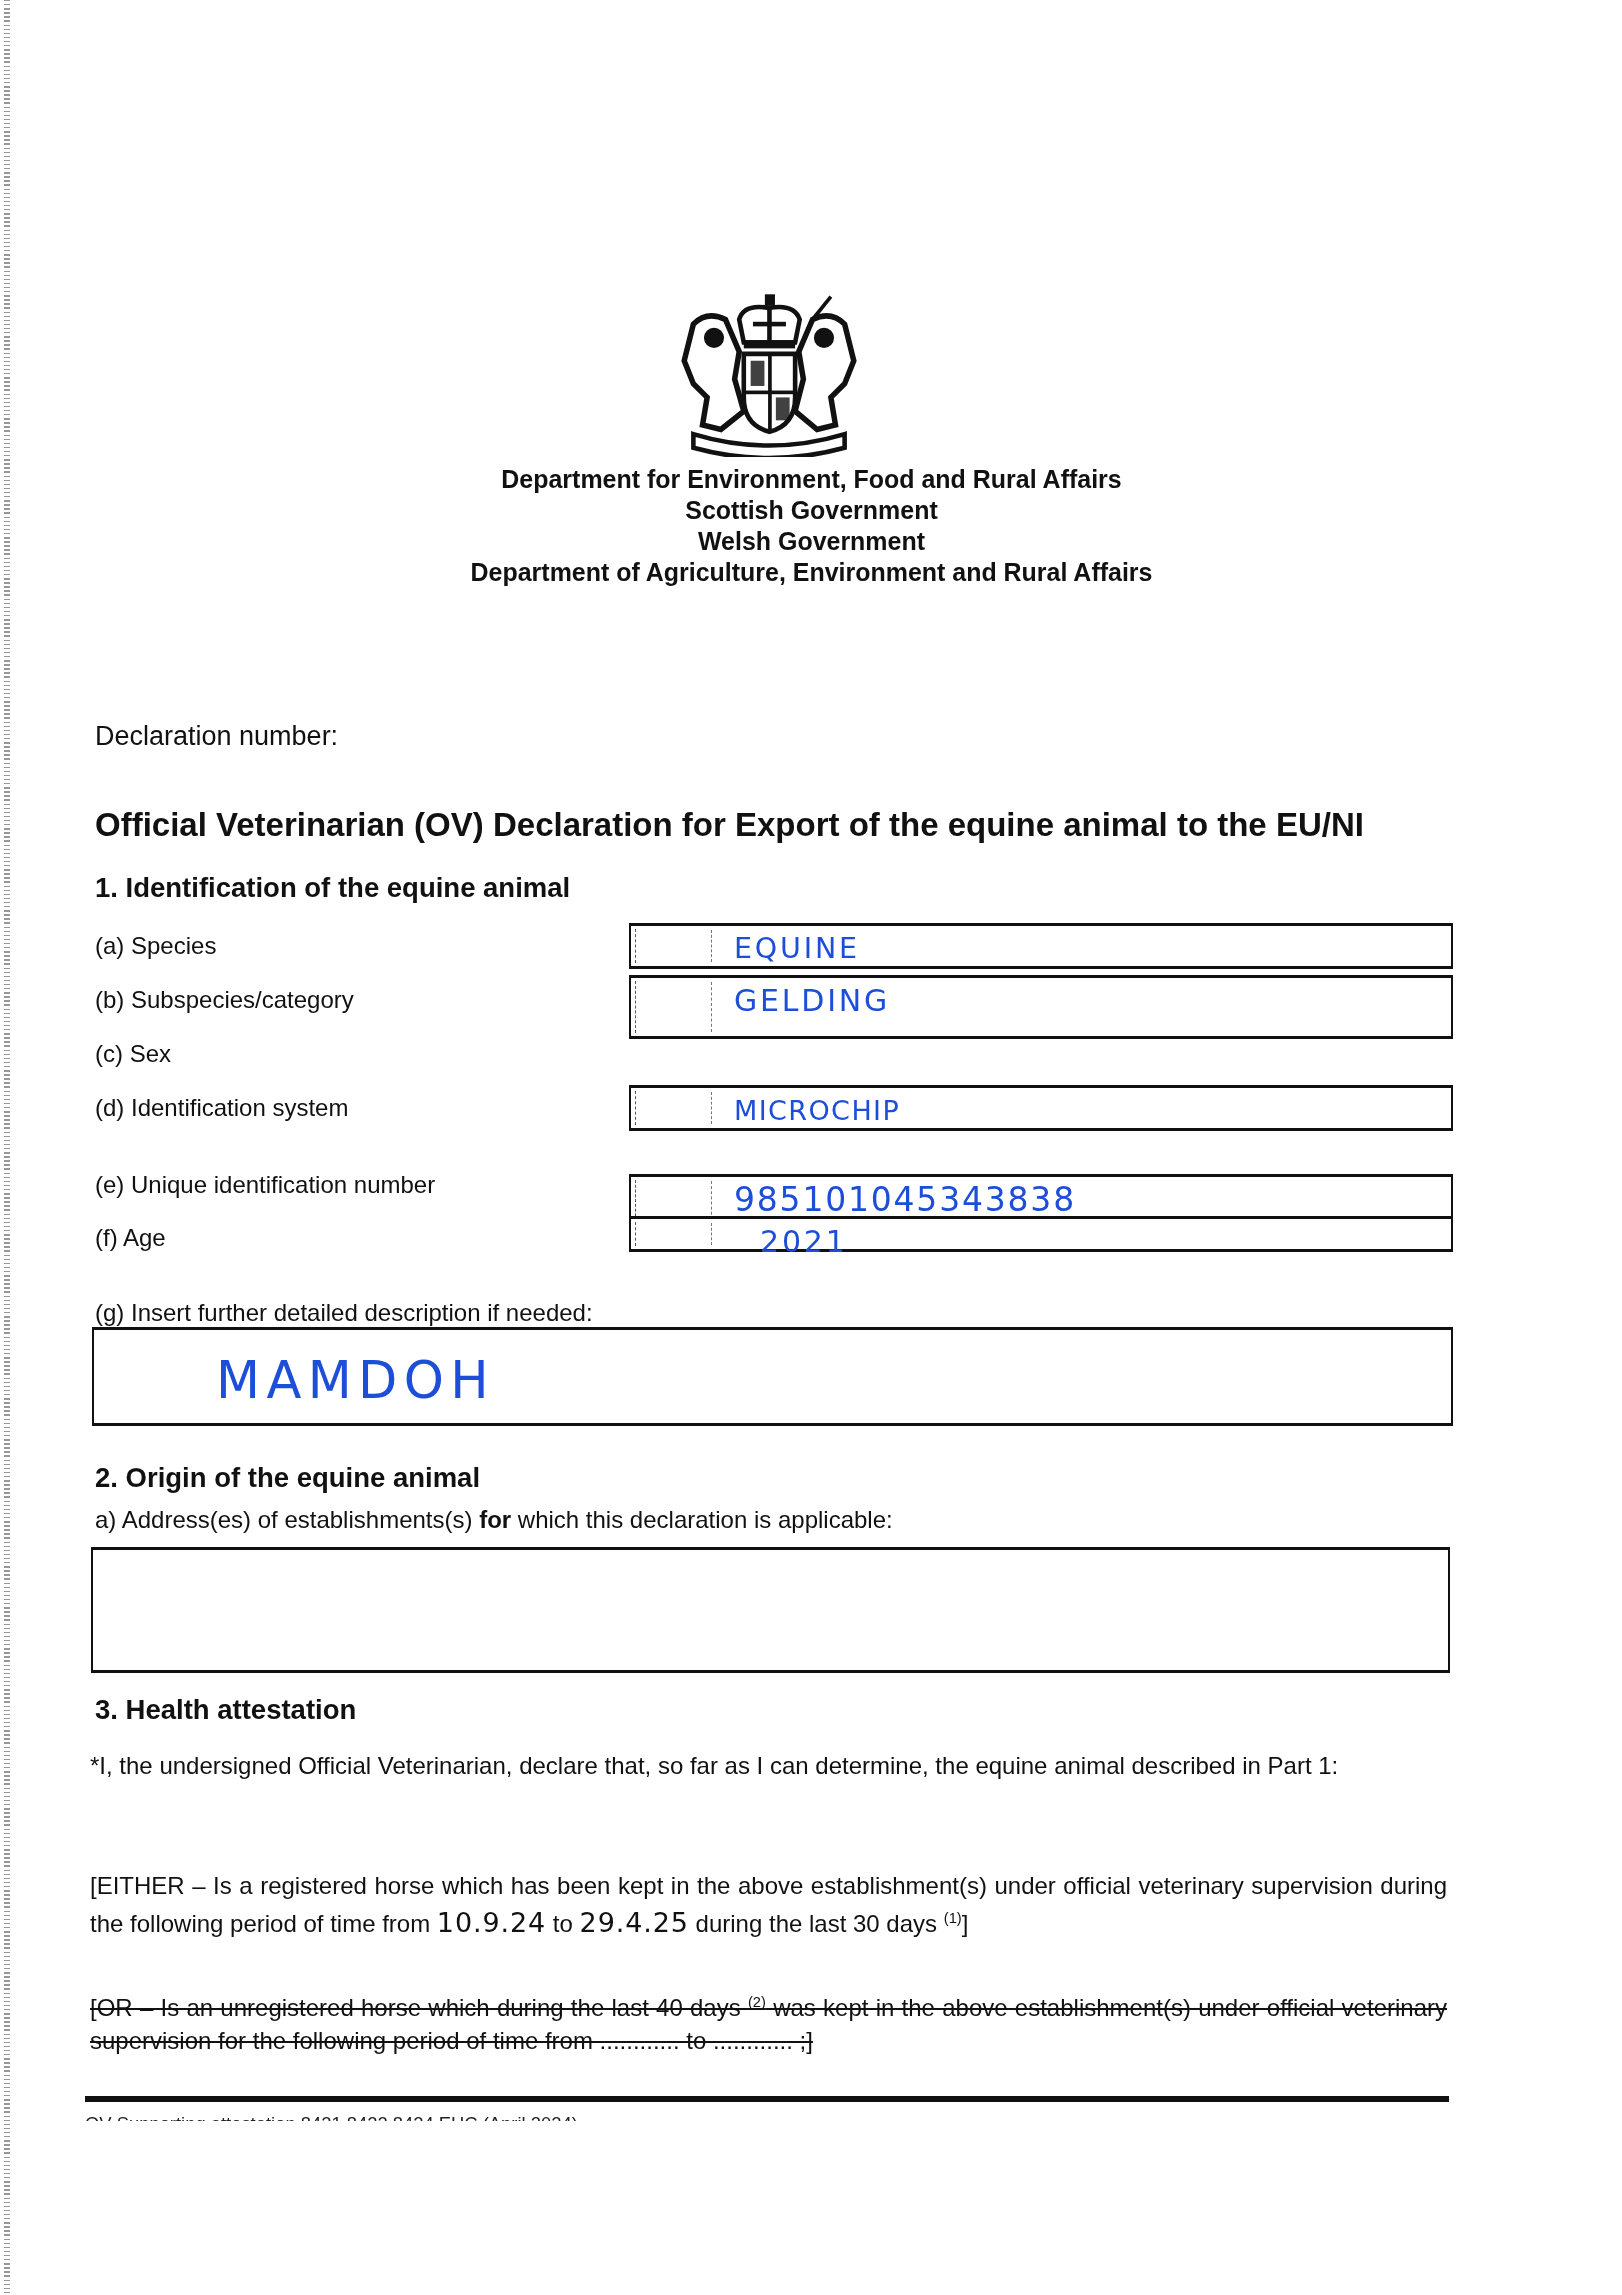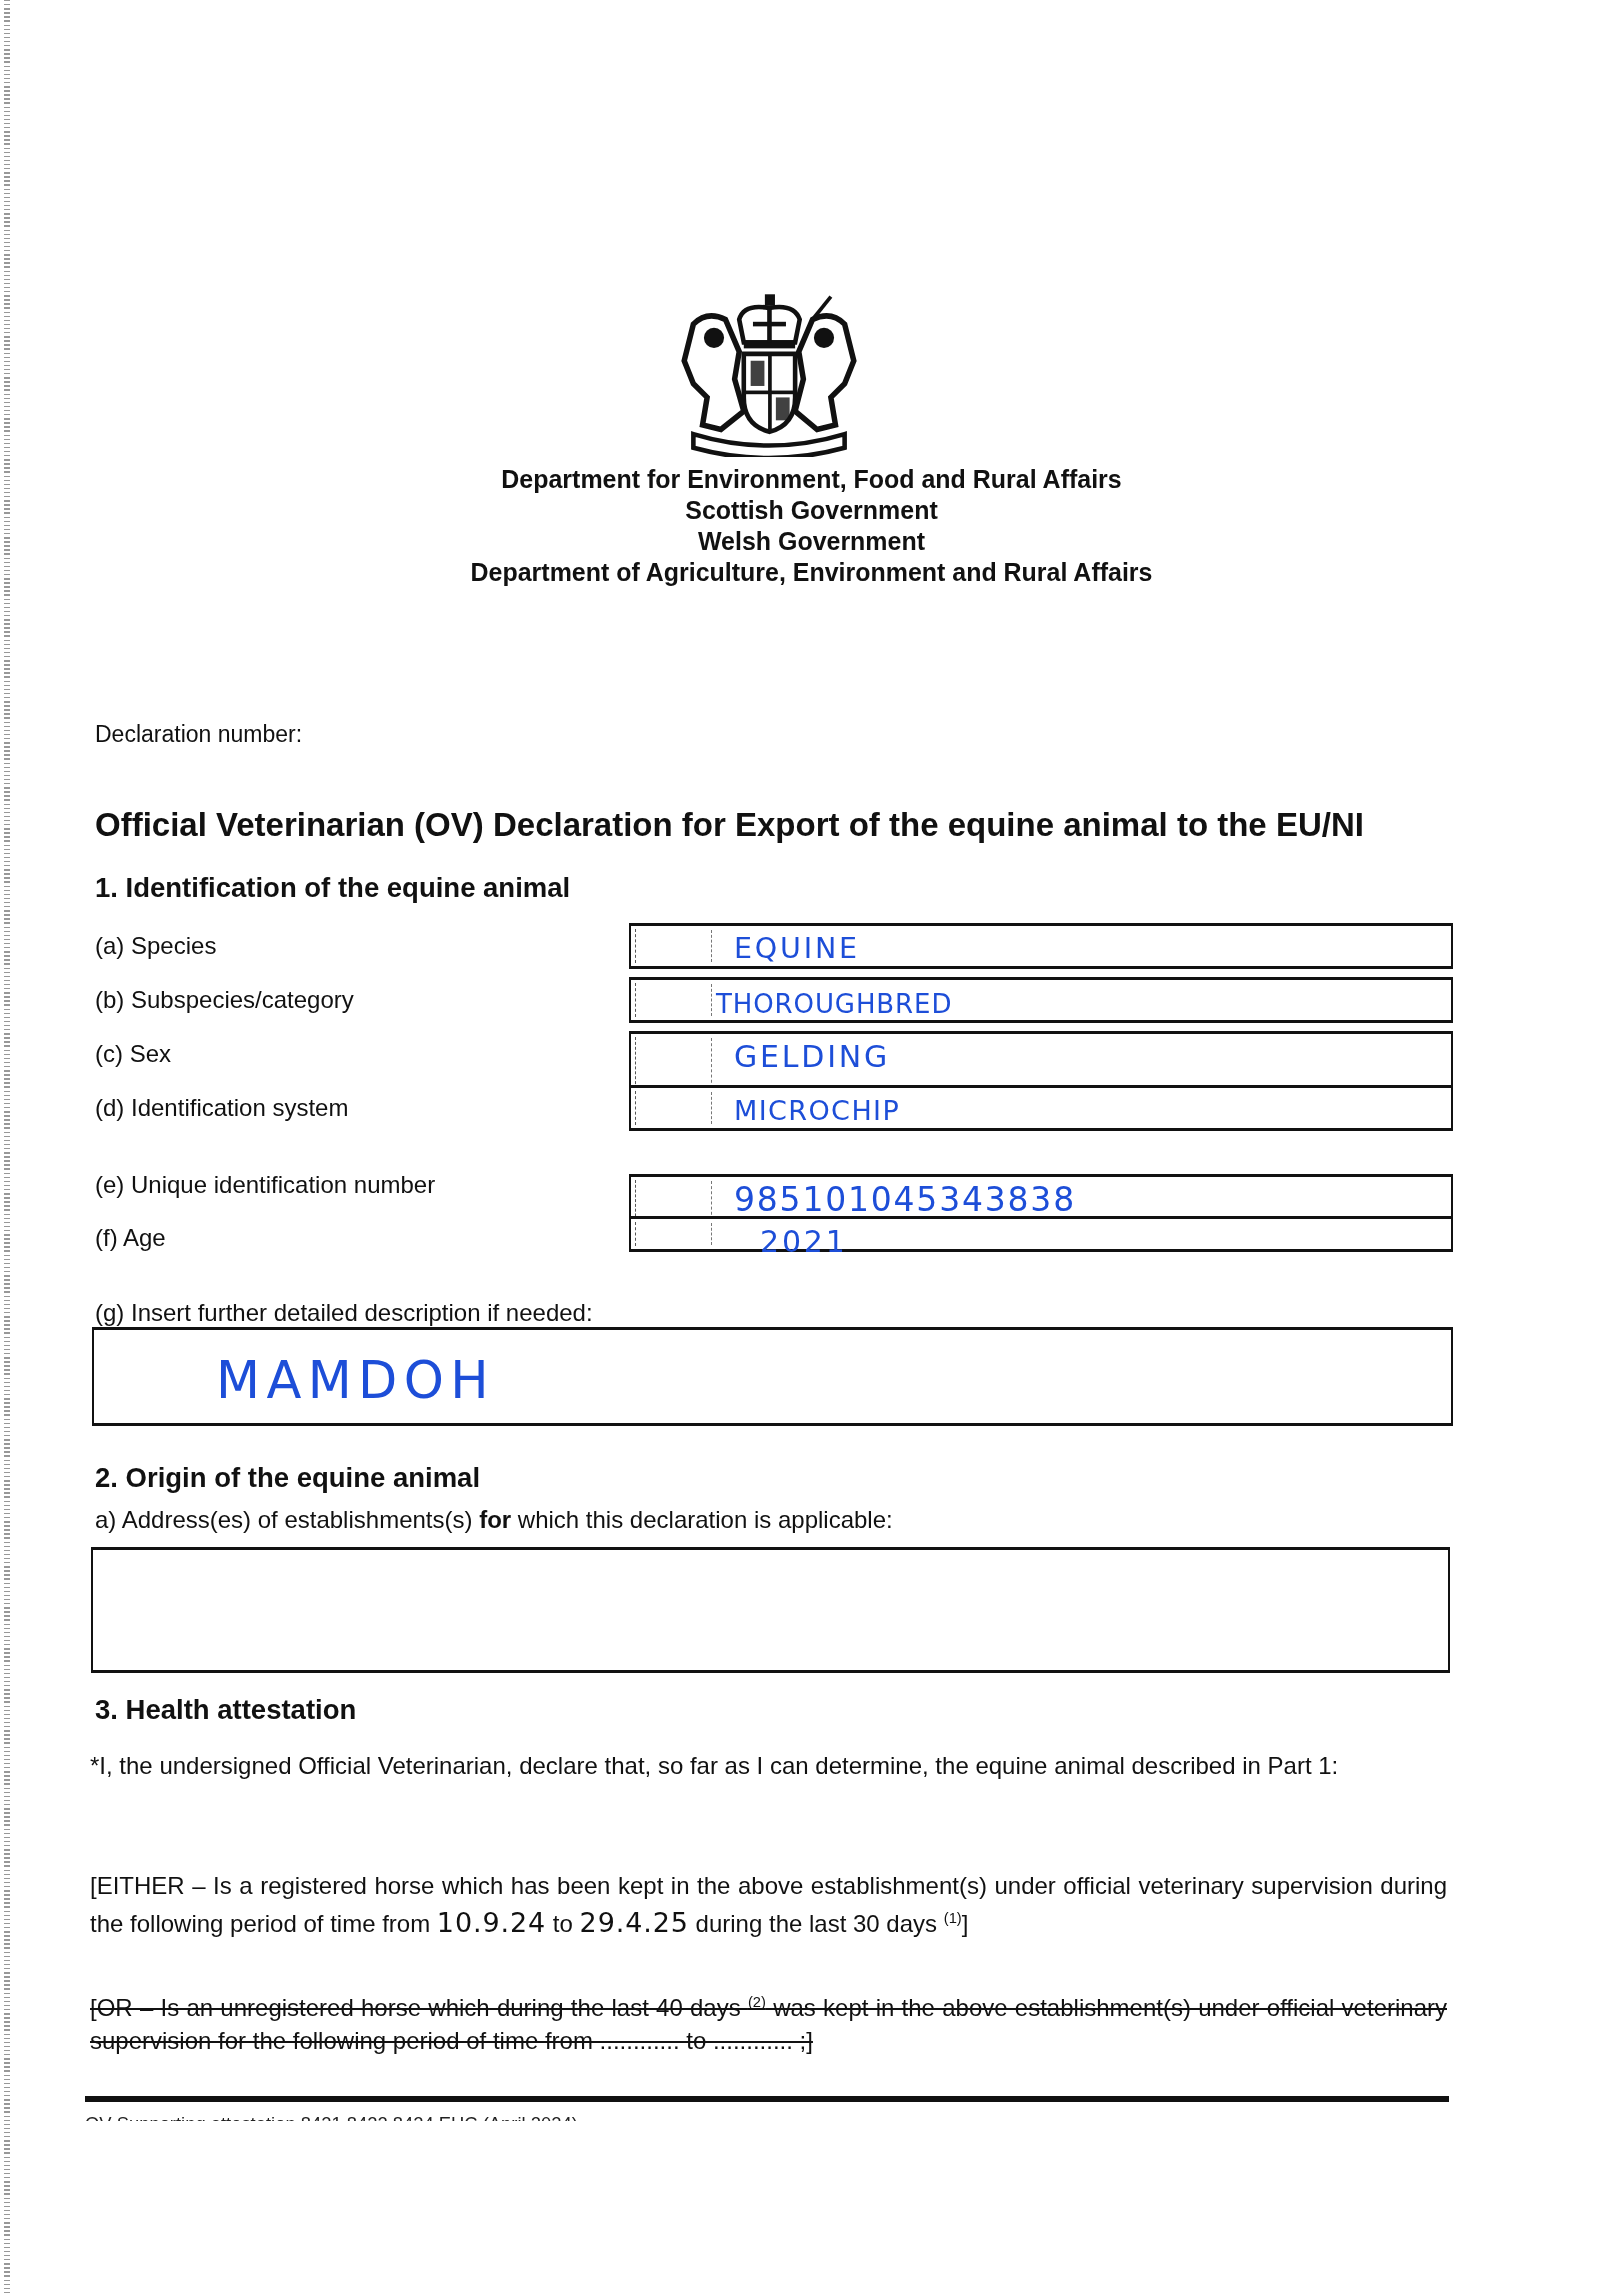--- a/index.html
+++ b/index.html
@@ -4,21 +4,21 @@
 <style>
   html, body { margin:0; padding:0; background:#ffffff; }
   body { width:1623px; height:2295px; position:relative; overflow:hidden;
          font-family:"Liberation Sans", sans-serif; color:#111; }
   .scan-edge { position:absolute; left:3.7px; top:0; width:6.4px; height:2295px;
                background:repeating-linear-gradient(to bottom,#444 0,#444 1.4px,transparent 1.4px,transparent 4.1px);
                opacity:.55; }
   .crest { position:absolute; left:675px; top:292px; width:188px; height:165px; }
   .header { position:absolute; left:0; width:1623px; top:464px; text-align:center;
             font-weight:bold; font-size:26px; line-height:31px; transform:scaleX(.96); }
-  .declno { position:absolute; left:95px; top:721px; font-size:23px; }
+  .declno { position:absolute; left:95px; top:721px; font-size:27px; }
   .title { position:absolute; left:95px; top:806px; font-size:33px; font-weight:bold; white-space:nowrap; }
   .sec { position:absolute; left:95px; font-weight:bold; font-size:27.5px; white-space:nowrap; }
   .lbl { position:absolute; left:95px; font-size:24px; white-space:nowrap; }
   .box { position:absolute; left:629px; width:824px; border:2.3px solid #111; border-top-width:3.2px; border-bottom-width:3.2px;
          background:#fff; box-sizing:border-box; }
   .box::before { content:""; position:absolute; left:3.7px; top:2.8px; bottom:2.8px; border-left:0.9px dashed #555; }
   .box::after { content:""; position:absolute; left:80px; top:3.7px; bottom:3.7px; border-left:0.9px dashed #777; }
   .hw { position:absolute; font-family:"DejaVu Sans", sans-serif; font-weight:normal; letter-spacing:2.8px;
         white-space:nowrap; color:#1d4ed8; }
   .bigbox { position:absolute; border:2.3px solid #111; border-top-width:3.2px; border-bottom-width:3.2px; box-sizing:border-box; }
@@ -78,21 +78,21 @@
 <div class="box" style="top:923px;height:46px;">
   <div class="hw" style="left:103px;top:6.4px;font-size:28.5px;">EQUINE</div>
 </div>
 
 <div class="lbl" style="top:986px;">(b) Subspecies/category</div>
 <div class="box" style="top:977px;height:46px;">
   <div class="hw" style="left:85px;top:9.2px;font-size:26px;letter-spacing:0.9px;">THOROUGHBRED</div>
 </div>
 
 <div class="lbl" style="top:1040px;">(c) Sex</div>
-<div class="box" style="top:1031px;height:64px;">
+<div class="box" style="top:975px;height:64px;">
   <div class="hw" style="left:103px;top:4.6px;font-size:30px;">GELDING</div>
 </div>
 
 <div class="lbl" style="top:1094px;">(d) Identification system</div>
 <div class="box" style="top:1085px;height:46px;">
   <div class="hw" style="left:103px;top:7.3px;font-size:27px;letter-spacing:1.4px;">MICROCHIP</div>
 </div>
 
 <div class="lbl" style="top:1171px;">(e) Unique identification number</div>
 <div class="box" style="top:1174px;height:58px;">

